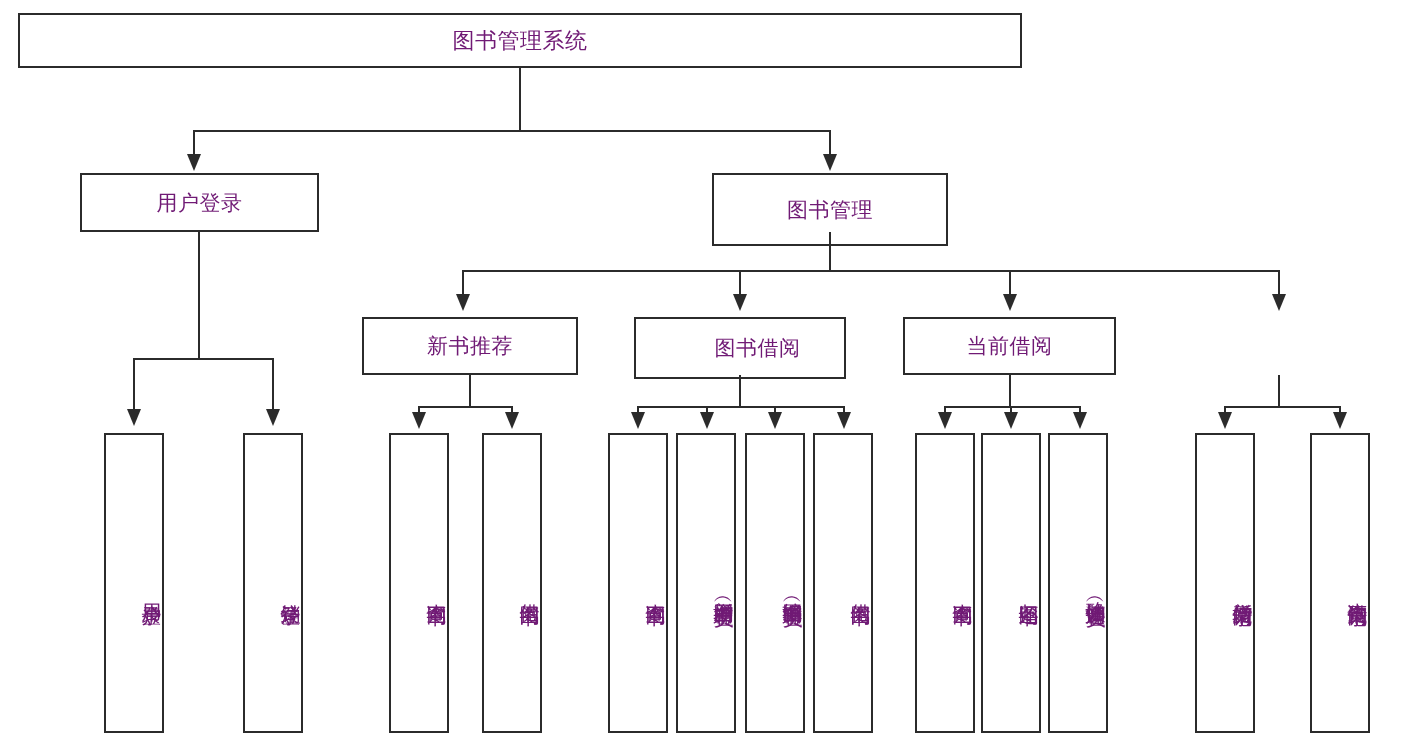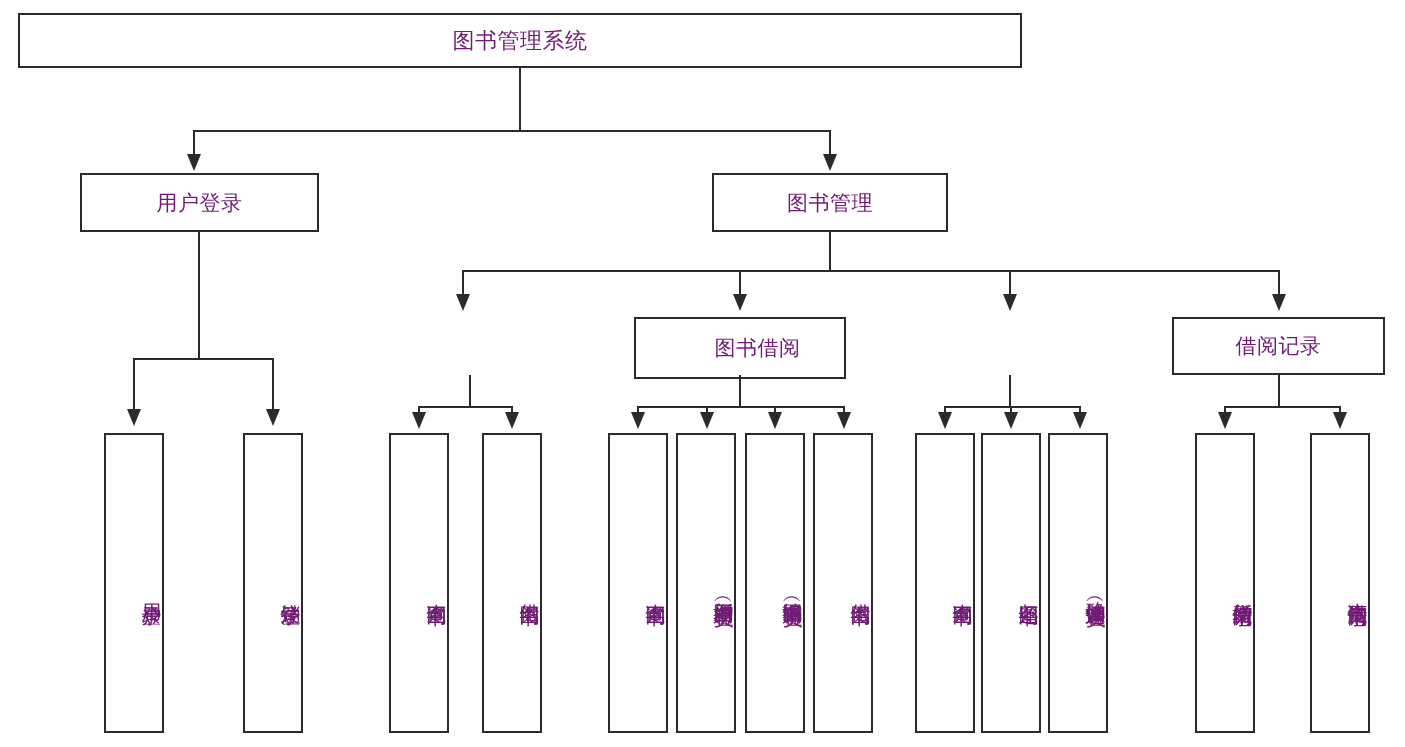--- a/index.html
+++ b/index.html
@@ -78,21 +78,21 @@
   <div class="edge v" style="left:519px; top:68px; width:2px; height:62px;"></div>
 
   <div class="edge h" style="left:193px; top:130px; width:638px; height:2px;"></div>
 
   <div class="edge v" style="left:193px; top:130px; width:2px; height:26px;"></div>
   <div class="arrow" style="left:187px; top:154px;"></div>
   <div class="edge v" style="left:829px; top:130px; width:2px; height:26px;"></div>
   <div class="arrow" style="left:823px; top:154px;"></div>
 
   <div class="node horiz" style="left:80px; top:173px; width:239px; height:59px;">用户登录</div>
-  <div class="node horiz" style="left:712px; top:173px; width:236px; height:59px;">图书管理</div>
+  <div class="node horiz" style="left:712px; top:173px; width:236px; height:73px;">图书管理</div>
 
   <div class="edge v" style="left:198px; top:232px; width:2px; height:128px;"></div>
   <div class="edge h" style="left:133px; top:358px; width:141px; height:2px;"></div>
   <div class="edge v" style="left:133px; top:358px; width:2px; height:53px;"></div>
   <div class="arrow" style="left:127px; top:409px;"></div>
   <div class="edge v" style="left:272px; top:358px; width:2px; height:53px;"></div>
   <div class="arrow" style="left:266px; top:409px;"></div>
 
   <div class="node vert" style="left:104px; top:433px; width:60px; height:300px;">用户登录</div>
   <div class="node vert" style="left:243px; top:433px; width:60px; height:300px;">注销登录</div>
@@ -102,22 +102,23 @@
 
   <div class="edge v" style="left:462px; top:270px; width:2px; height:26px;"></div>
   <div class="arrow" style="left:456px; top:294px;"></div>
   <div class="edge v" style="left:739px; top:270px; width:2px; height:26px;"></div>
   <div class="arrow" style="left:733px; top:294px;"></div>
   <div class="edge v" style="left:1009px; top:270px; width:2px; height:26px;"></div>
   <div class="arrow" style="left:1003px; top:294px;"></div>
   <div class="edge v" style="left:1278px; top:270px; width:2px; height:26px;"></div>
   <div class="arrow" style="left:1272px; top:294px;"></div>
 
+  <div class="node horiz" style="left:362px; top:317px; width:216px; height:58px;">新书推荐</div>
   <div class="node horiz" style="left:634px; top:317px; width:212px; height:62px;padding-left:35px;">图书借阅</div>
-  <div class="node horiz" style="left:1172px; top:317px; width:213px; height:58px;">借阅记录</div>
+  <div class="node horiz" style="left:903px; top:317px; width:213px; height:58px;">当前借阅</div>
 
   <div class="edge v" style="left:469px; top:375px; width:2px; height:33px;"></div>
   <div class="edge h" style="left:418px; top:406px; width:95px; height:2px;"></div>
   <div class="edge v" style="left:418px; top:406px; width:2px; height:8px;"></div>
   <div class="arrow" style="left:412px; top:412px;"></div>
   <div class="edge v" style="left:511px; top:406px; width:2px; height:8px;"></div>
   <div class="arrow" style="left:505px; top:412px;"></div>
 
   <div class="node vert" style="left:389px; top:433px; width:60px; height:300px;">查询图书</div>
   <div class="node vert" style="left:482px; top:433px; width:60px; height:300px;">借阅图书</div>

